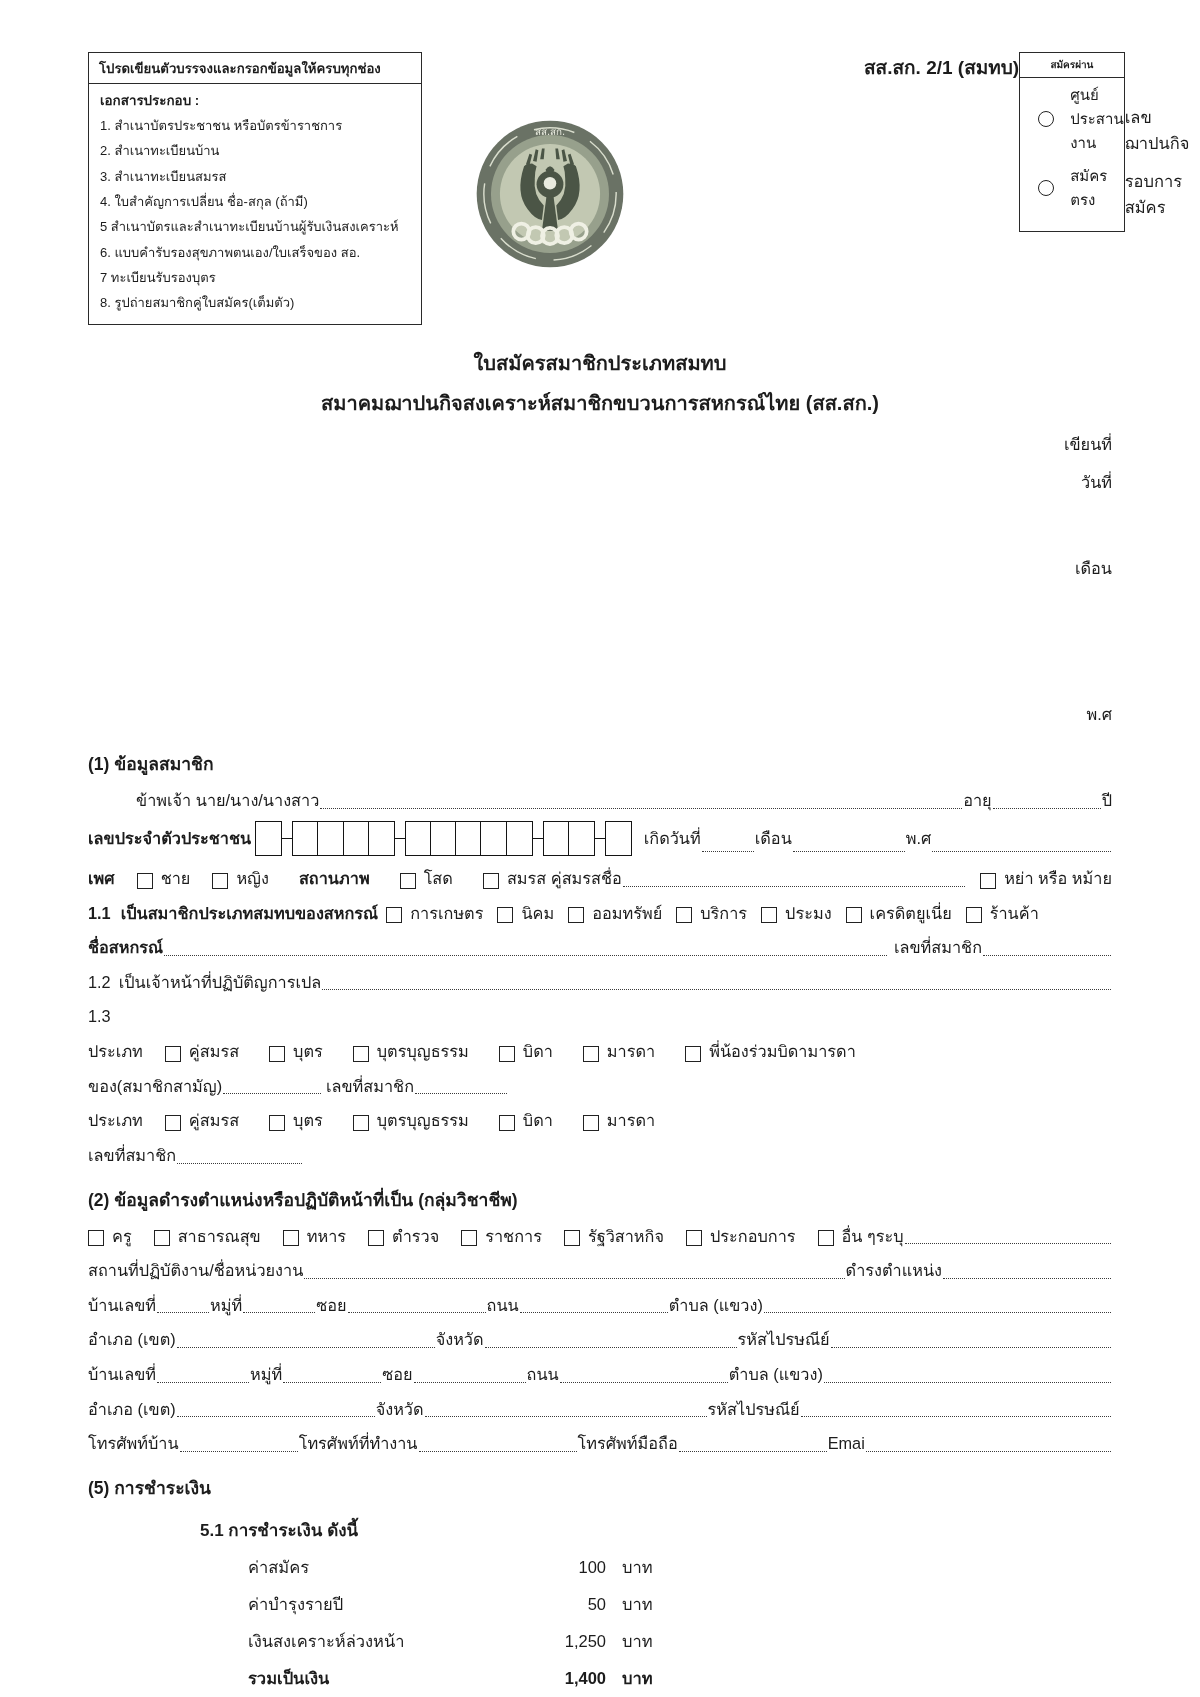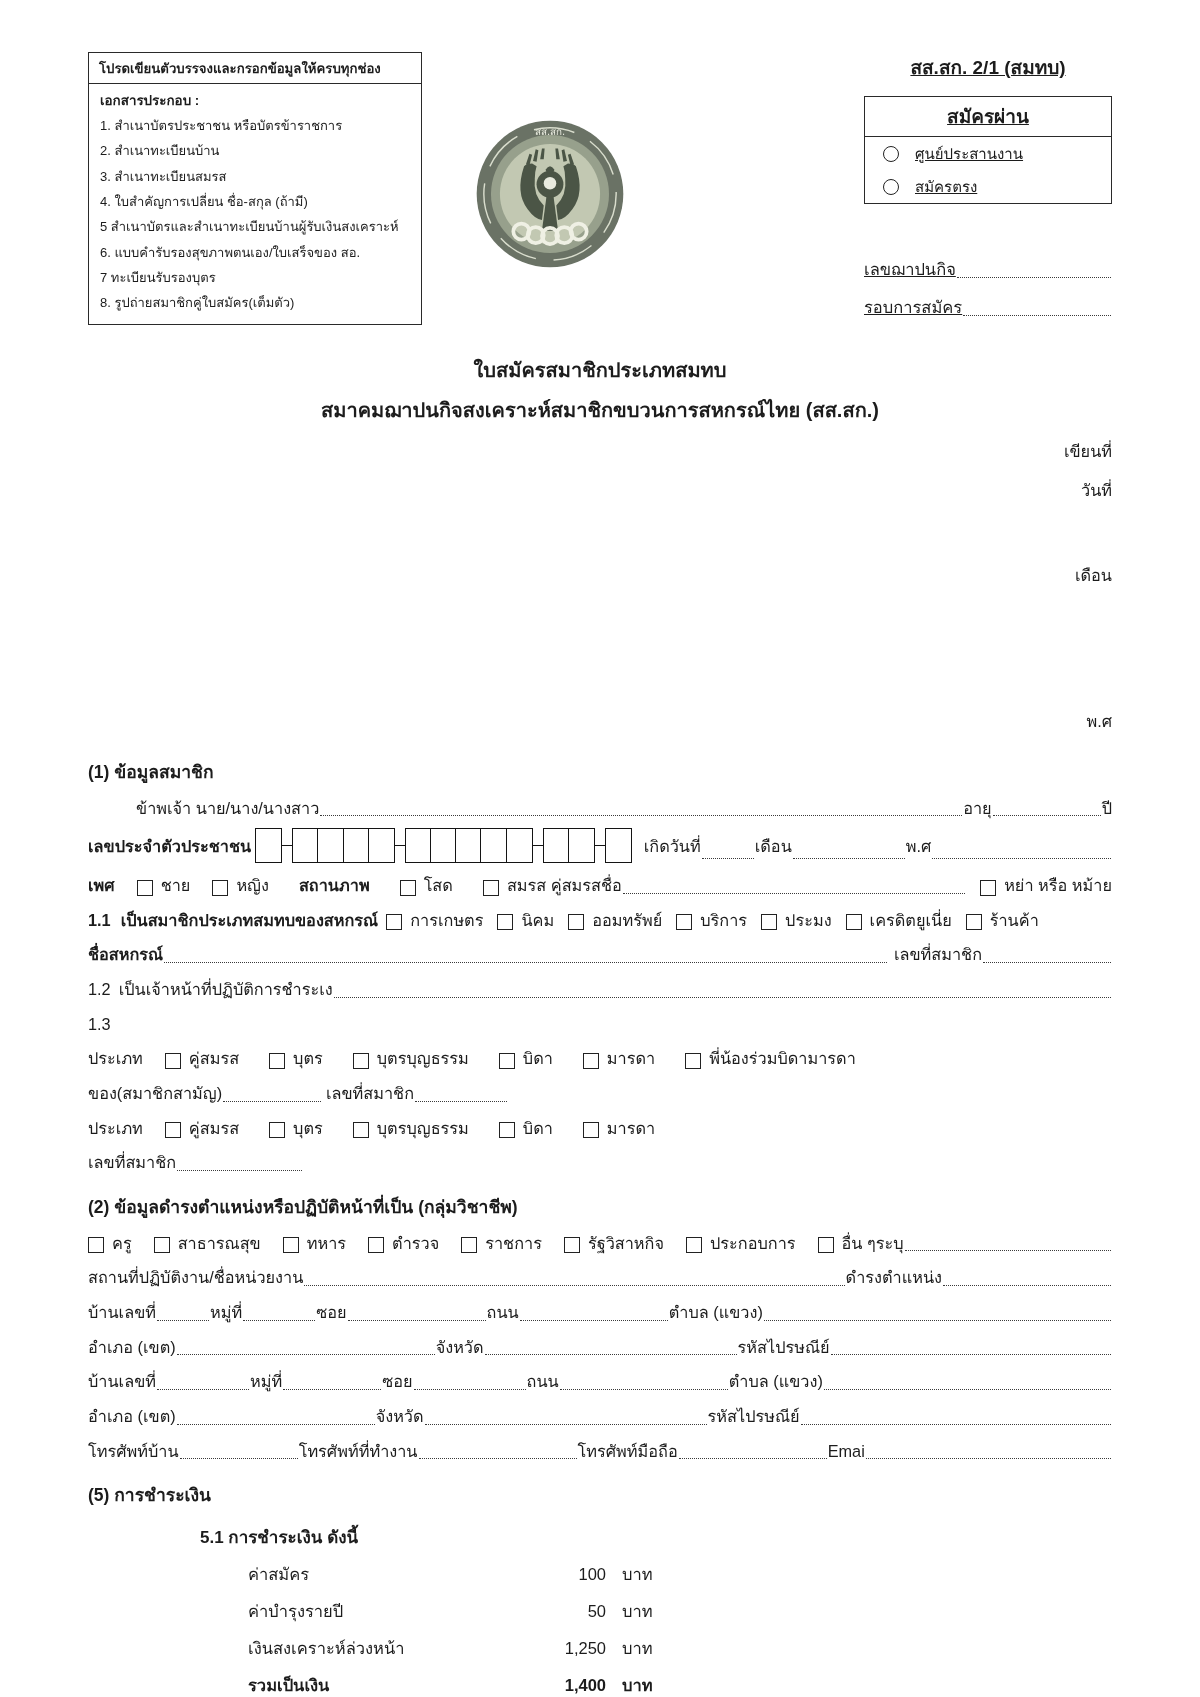--- a/index.html
+++ b/index.html
@@ -21,25 +21,25 @@
   .docs-box .docs-header {
     font-weight: bold; font-size: 13.2px; padding: 5px 7px 4px 10px;
     border-bottom: 1.4px solid #2a2a2a; letter-spacing: 0;
   }
   .docs-box .docs-body { padding: 6px 8px 8px 11px; font-size: 13px; }
   .docs-box .docs-subtitle { font-weight: bold; font-size: 13.4px; margin-bottom: 2px; }
   .docs-box .doc-item { line-height: 1.95; white-space: nowrap; }
 
   .logo-wrap { flex: 0 0 auto; margin-left: 52px; margin-top: 58px; }
 
-  .right-col { margin-left: auto; width: 248px; display: flex; flex-direction: column; text-decoration: underline; }
+  .right-col { margin-left: auto; width: 248px; display: flex; flex-direction: row; }
   .form-code { font-weight: bold; font-size: 19px; text-align: center; margin-bottom: 14px; white-space: nowrap; }
   .apply-box { border: 1.5px solid #2a2a2a; }
   .apply-box .apply-header {
-    text-align: center; font-weight: bold; font-size: 19px;
+    text-align: center; font-weight: bold; font-size: 10px;
     padding: 4px 0 5px 0; border-bottom: 1.4px solid #2a2a2a;
   }
   .apply-option { display: flex; align-items: center; padding: 5px 0 4px 18px; font-size: 15px; }
   .radio { width: 16px; height: 16px; border: 1.7px solid #222; border-radius: 50%; margin-right: 16px; flex: 0 0 auto; }
   .right-fields { margin-top: 52px; font-size: 16.5px; }
   .rf-line { display: flex; align-items: flex-end; margin-bottom: 12px; }
 
   
   .dots { border-bottom: 1.7px dotted #3a3a3a; flex: 1 1 auto; margin: 0 1px 4px 1px; height: 2px; align-self: flex-end; }
   .line { display: flex; align-items: flex-end; font-size: 16.3px; margin-top: 11px; line-height: 1.45; }
@@ -287,21 +287,21 @@
 
   <div class="line">
     <span class="lab b">ชื่อสหกรณ์</span>
     <span class="dots"></span>
     <span class="lab" style="margin-left:6px">เลขที่สมาชิก</span>
     <span class="dots" style="flex:0 0 128px"></span>
   </div>
 
   <div class="line">
     <span class="lab">1.2</span>
-    <span class="lab" style="margin-left:8px">เป็นเจ้าหน้าที่ปฏิบัติการชำระเง</span>
+    <span class="lab" style="margin-left:8px">เป็นเจ้าหน้าที่ปฏิบัติญการเปล</span>
     <span class="dots"></span>
   </div>
 
   <div class="line">
     <span class="lab">1.3</span>
   </div>
 
   <div class="line">
     <span class="lab">ประเภท</span>
     <span class="opt gap-m">

